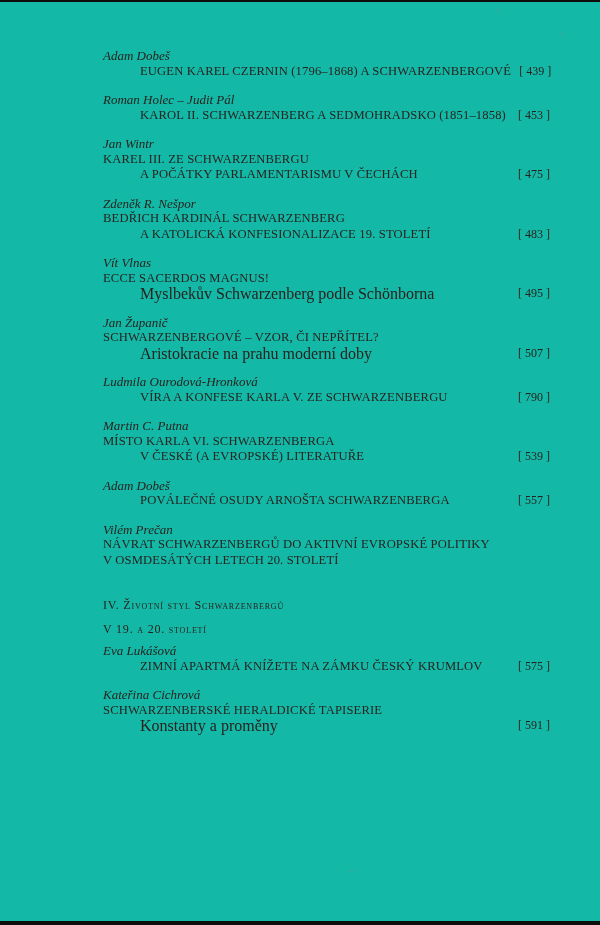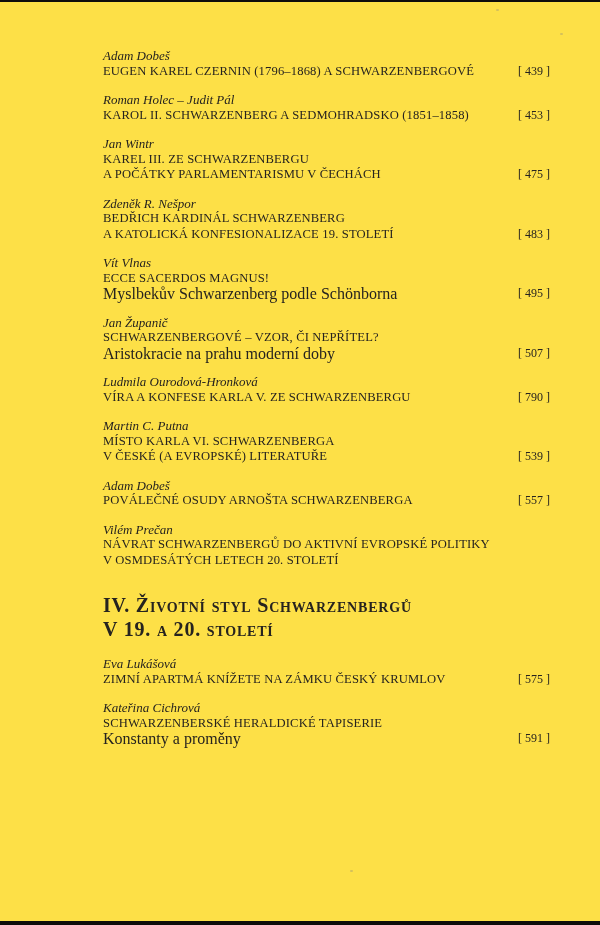--- a/index.html
+++ b/index.html
@@ -1,21 +1,21 @@
 <!DOCTYPE html>
 <html><head>
 <meta charset="utf-8">
 <style>
   html, body { margin: 0; padding: 0; background: #e8e6e0; }
   .page {
     position: relative;
     width: 600px;
     height: 925px;
     margin: 0 auto;
-    background: #fde047;
+    background: #14b8a6;
     font-family: "Liberation Serif", serif;
     color: #26231f;
     overflow: hidden;
   }
   .scan-edge { position: absolute; left: 0; right: 0; background: #0e0d0b; }
   .scan-edge.top { top: 0; height: 2px; }
   .scan-edge.bottom { bottom: 0; height: 4px; }
   .speck { position: absolute; width: 3px; height: 2px; background: #8a8780; opacity: .35; border-radius: 1px; }
   .content {
     position: absolute;
@@ -39,33 +39,33 @@
   .sub {
     font-size: 16px;
     line-height: 15.5px;
     white-space: nowrap;
   }
   .row {
     display: flex;
     justify-content: space-between;
     align-items: center;
     line-height: 15.5px;
+    margin-left: 37px;
   }
   .pagenum {
     font-size: 12px;
     margin-left: 8px;
     flex: 0 0 auto;
   }
   .section-heading {
     font-variant: small-caps;
-    font-size: 20px;
+    font-size: 12px;
     line-height: 24px;
     letter-spacing: 0.8px;
-    margin: 25px 0 15px 0;
-    font-weight: bold;
+    margin: 25px 0 2px 0;
   }
 </style>
 </head>
 <body>
 
 <div class="page">
   <div class="scan-edge top"></div>
   <div class="scan-edge bottom"></div>
   <div class="speck" style="left:826px; top:9px; left:496px;"></div>
   <div class="speck" style="left:560px; top:33px;"></div>

